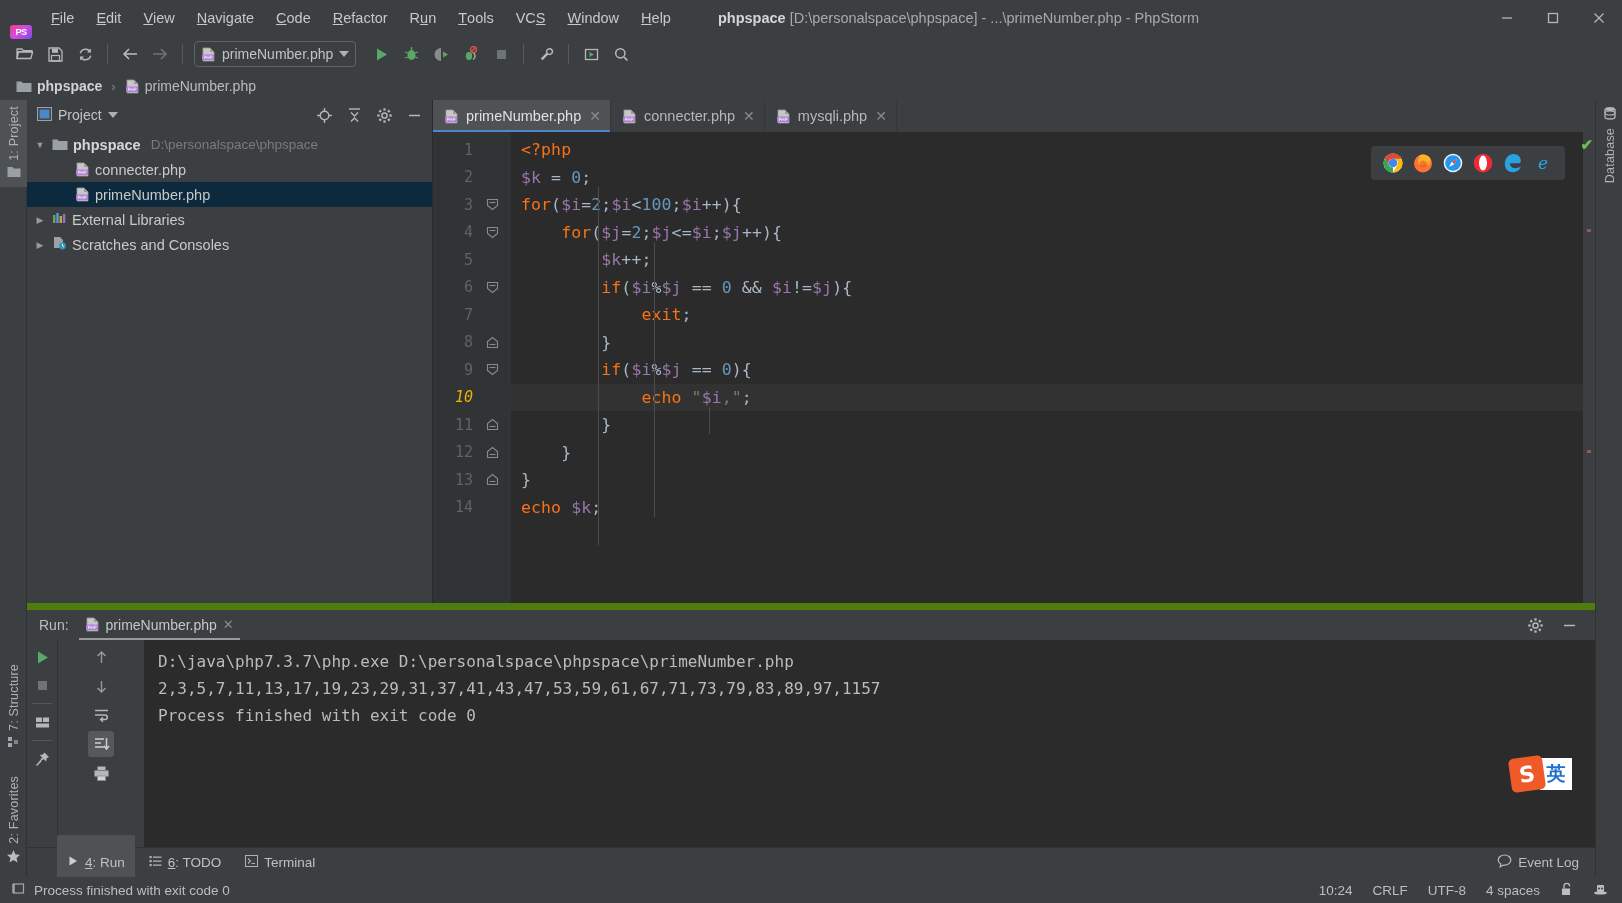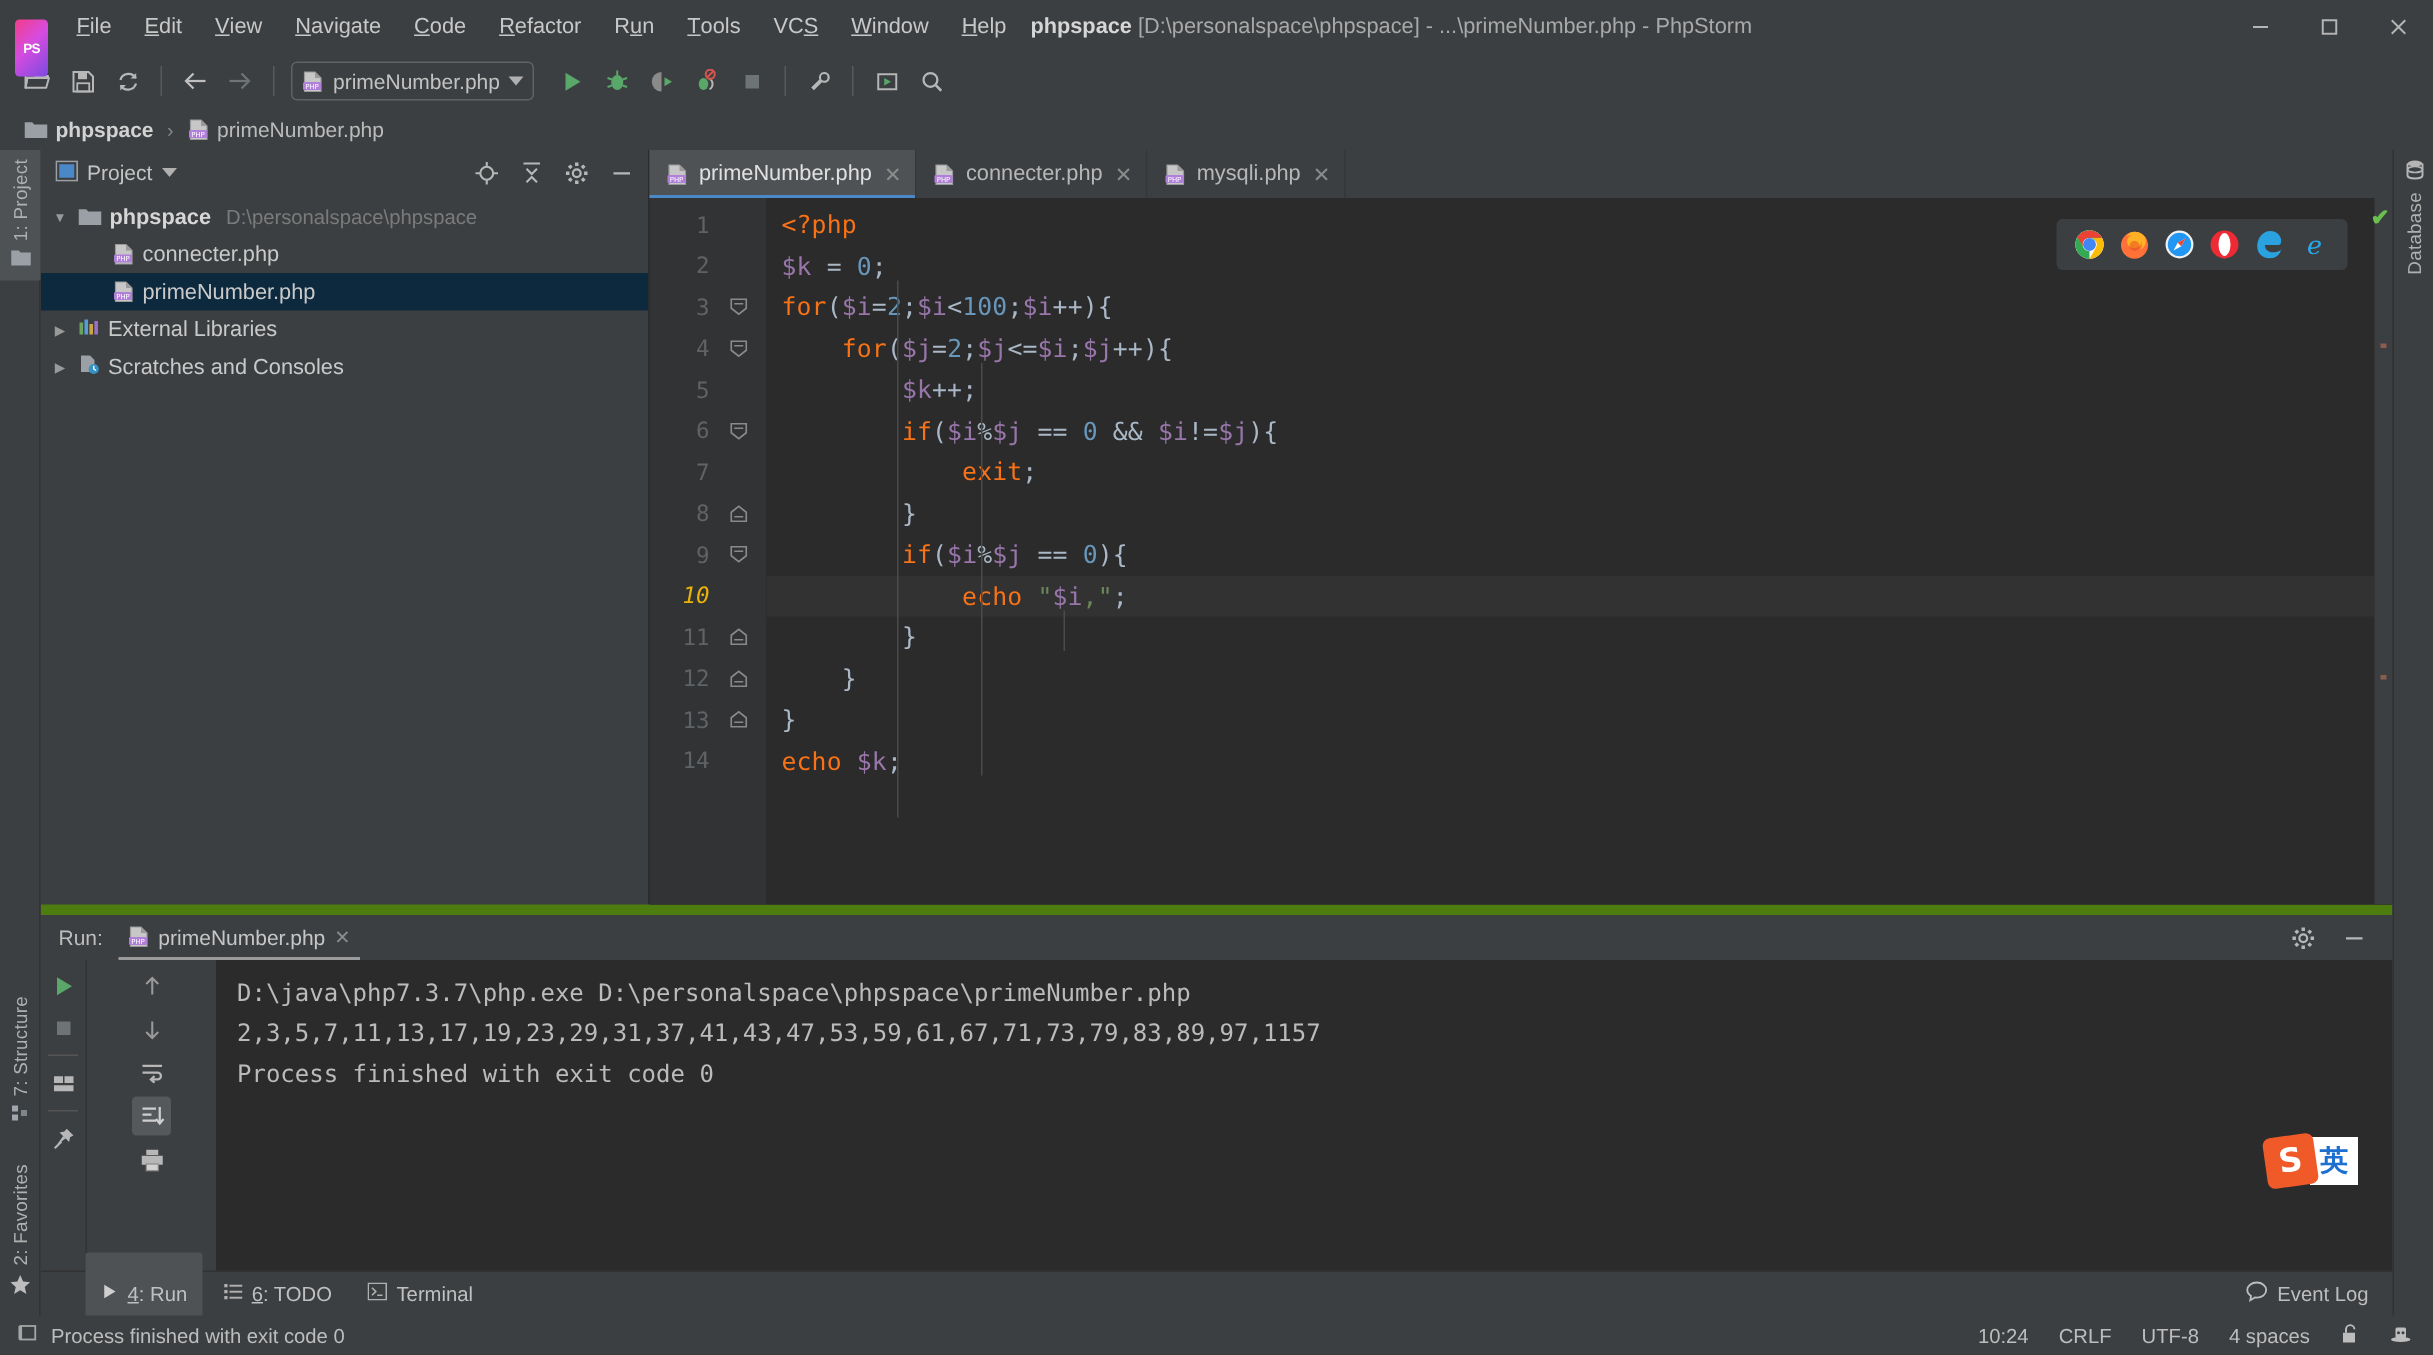--- a/index.html
+++ b/index.html
@@ -7,28 +7,28 @@
   body {
     font-family: "Liberation Sans", sans-serif;
     font-size: 14px;
     color:#bbbbbb;
     -webkit-font-smoothing: antialiased;
   }
   .app { position:relative; width:1622px; height:903px; background:#3c3f41; display:flex; flex-direction:column; }
 
   
   .titlebar { height:36px; background:#3c3f41; display:flex; align-items:center; flex:0 0 36px; position:relative; }
-  .ps-logo { width:22px; height:38px; margin-left:10px; margin-right:8px; border-radius:3px;
+  .ps-logo { width:22px; height:14px; margin-left:10px; margin-right:8px; border-radius:3px;
              background:linear-gradient(135deg,#f23d89 0%,#d64ce0 45%,#7b4ae0 100%);
              display:flex; align-items:center; justify-content:center;
              font-size:9px; font-weight:bold; color:#fff; letter-spacing:-0.5px;margin-top:28px; }
   .menubar { display:flex; align-items:center; height:100%; }
   .menu-item { padding:0 11px; height:100%; display:flex; align-items:center; color:#c8c8c8; font-size:14.5px; white-space:nowrap; }
   .menu-item u { text-decoration: underline; }
-  .title-text { margin-left:5px; font-size:14.5px; color:#a9a9a9; white-space:nowrap; }
+  .title-text { margin-left:36px; font-size:14.5px; color:#a9a9a9; white-space:nowrap; }
   .title-text b { color:#d6d6d6; font-weight:bold; }
   .win-ctrls { position:absolute; right:0; top:0; height:36px; display:flex; }
   .win-btn { width:46px; height:36px; display:flex; align-items:center; justify-content:center; color:#b5b5b5; }
 
   
   .toolbar { height:36px; background:#3c3f41; display:flex; align-items:center; flex:0 0 36px; padding-left:10px; }
   .tb-btn { width:30px; height:28px; display:flex; align-items:center; justify-content:center; border-radius:3px; }
   .tb-sep { width:1px; height:20px; background:#555a5c; margin:0 7px; }
   .runconfig { display:flex; align-items:center; height:26px; border:1px solid #5e6366; border-radius:4px;
                padding:0 6px 0 6px; margin-left:4px; gap:6px; }

